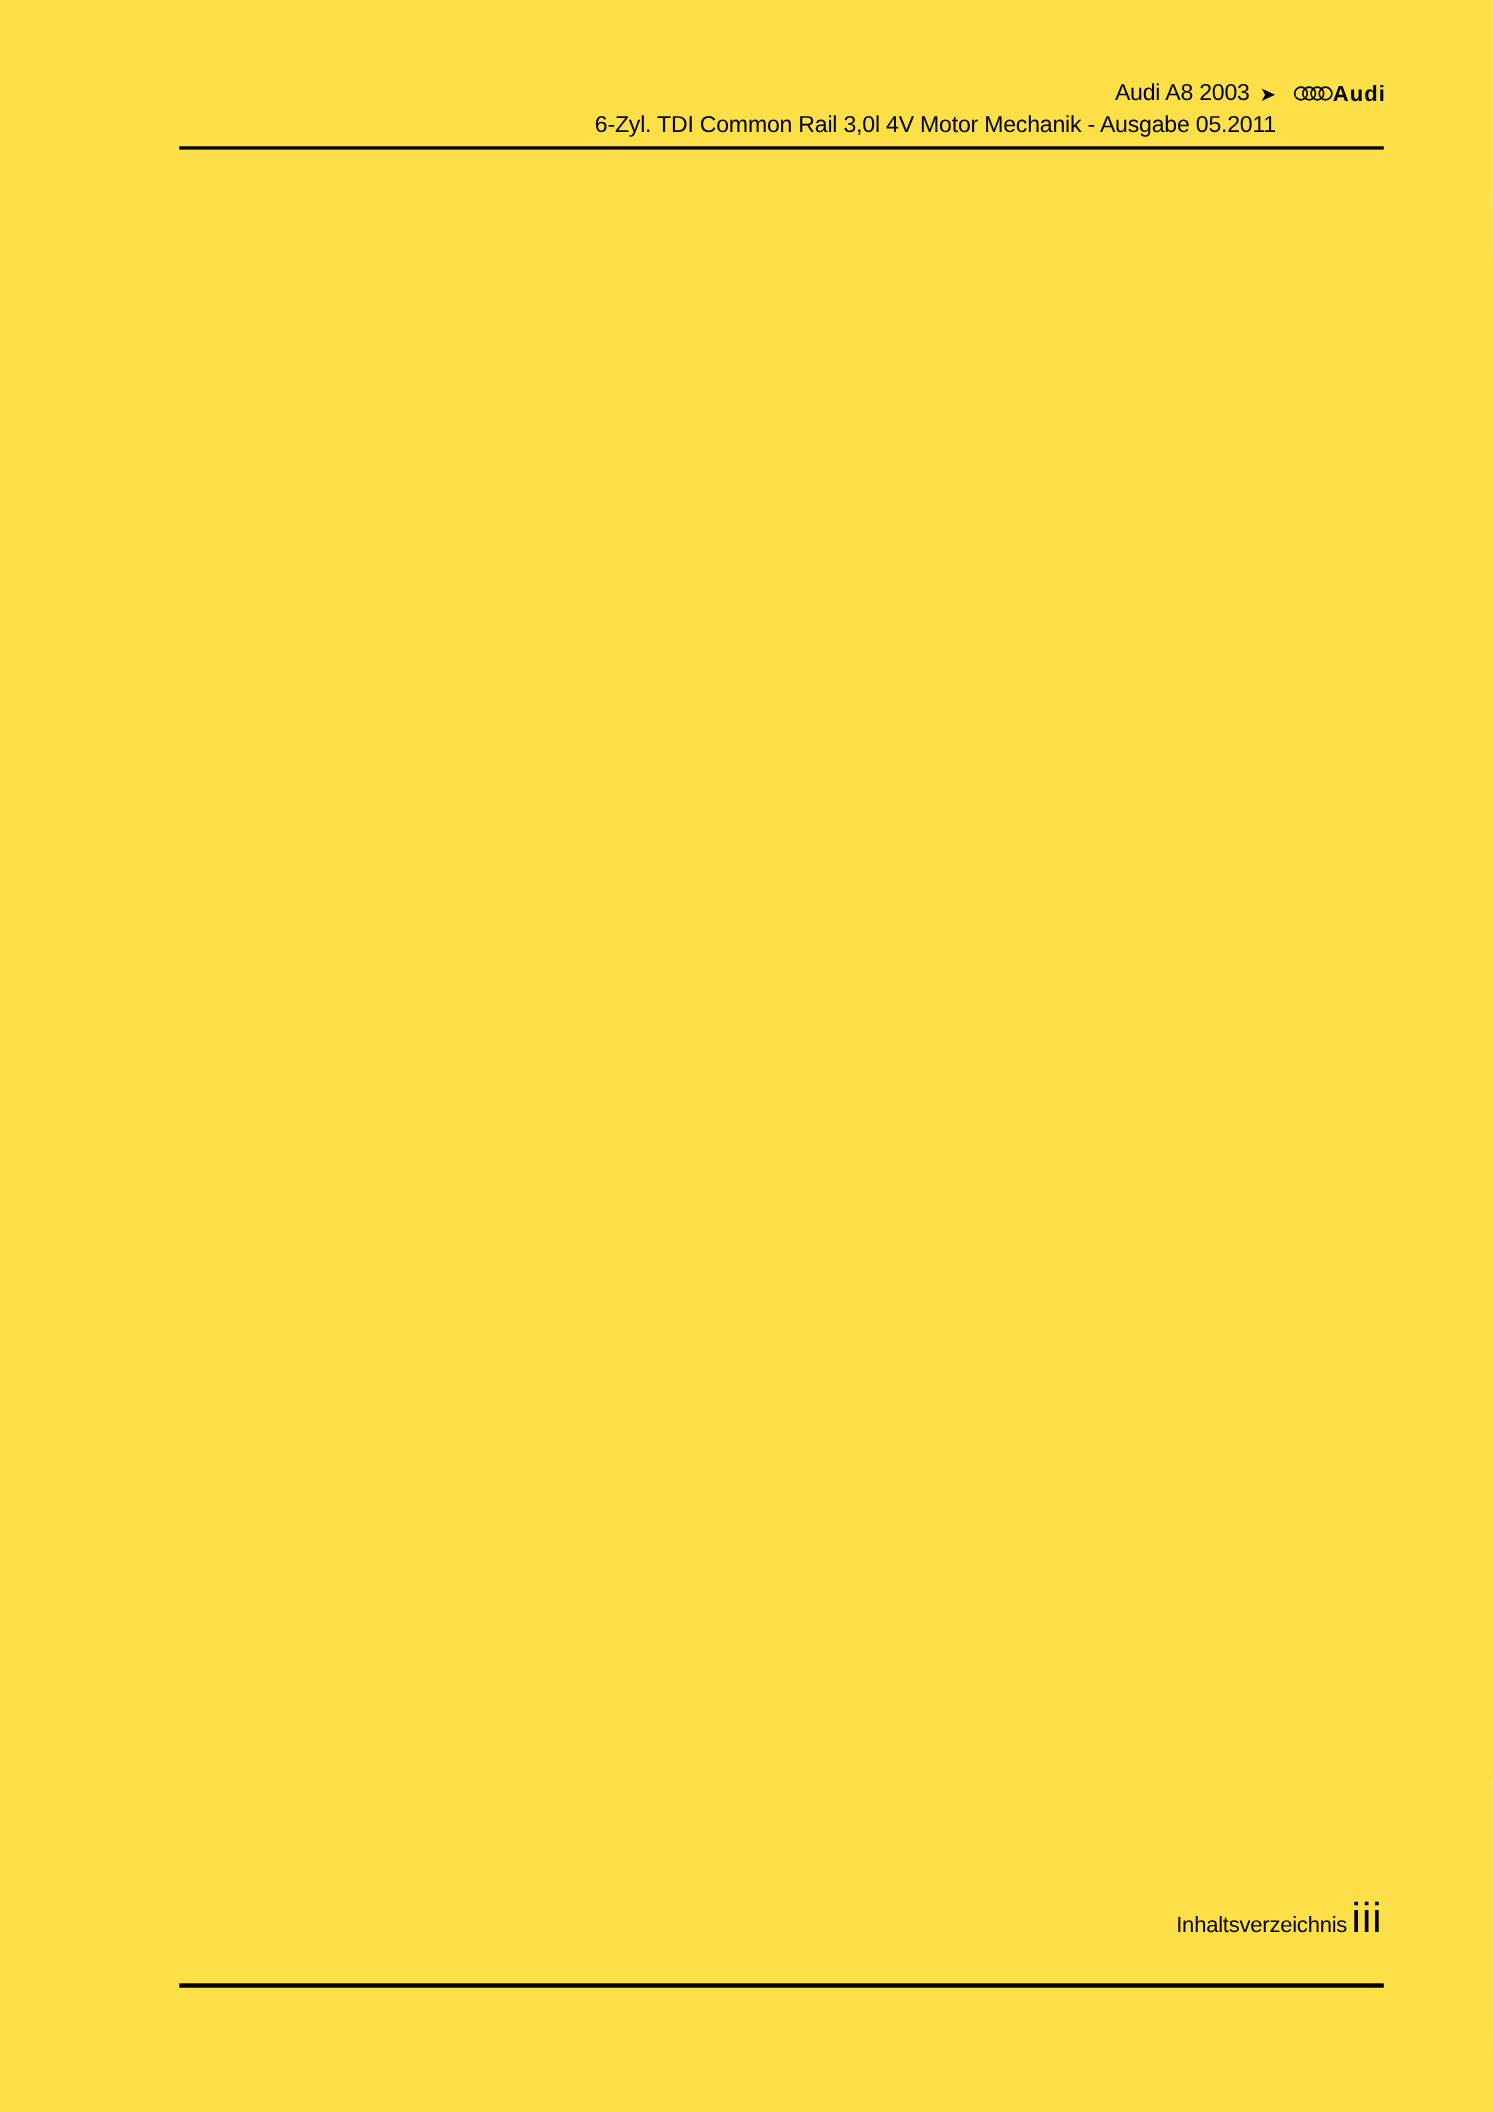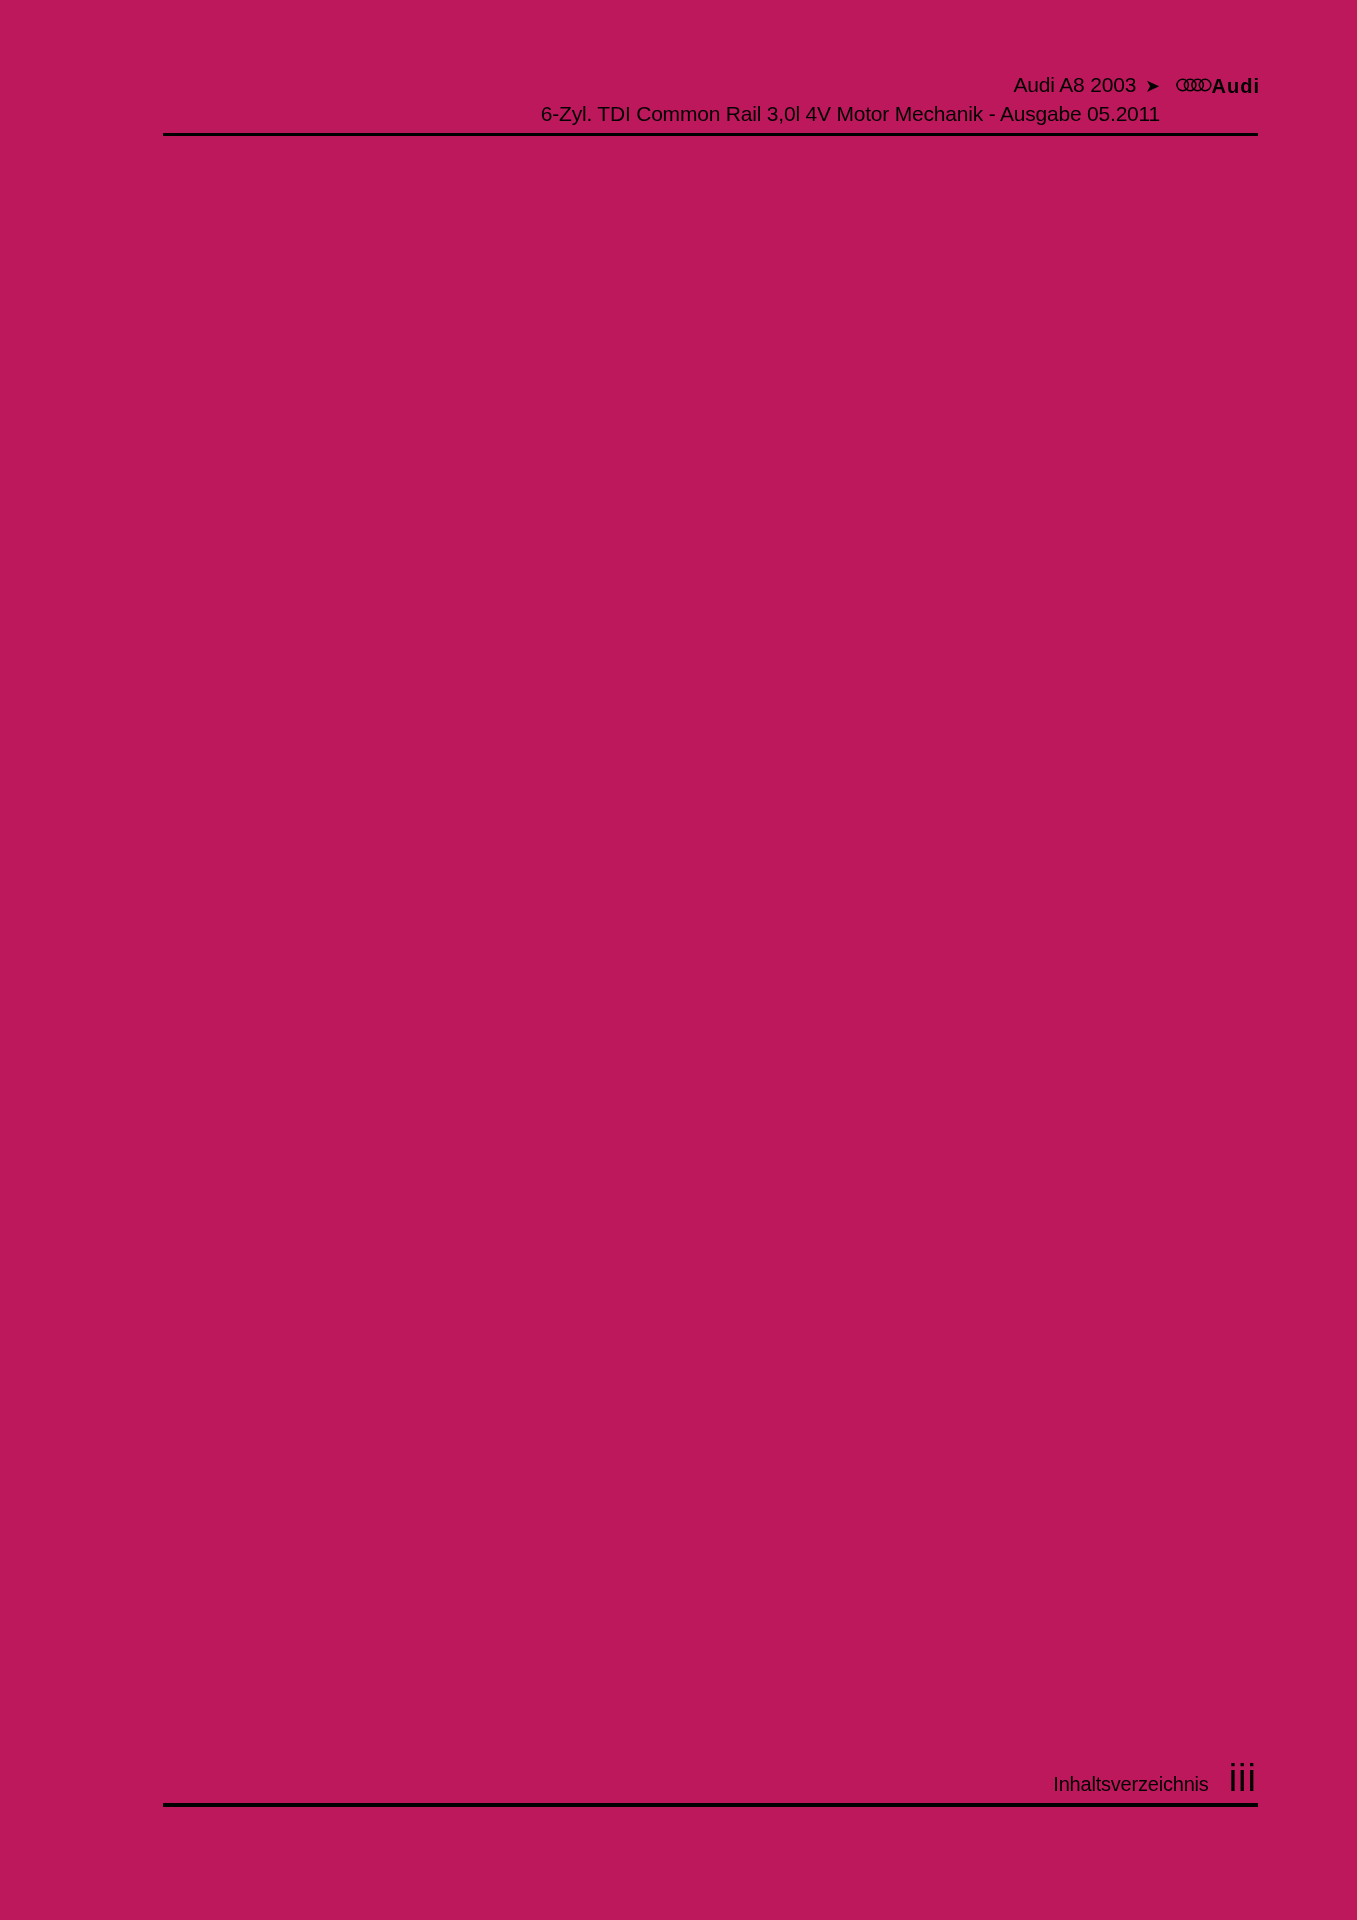--- a/index.html
+++ b/index.html
@@ -1,20 +1,20 @@
 <!DOCTYPE html>
 <html><head>
 <meta charset="utf-8">
 <style>
   html,body { margin:0; padding:0; background:#e8e8e8; }
   .page {
     position:relative;
     width:1357px; height:1920px;
     margin:0 auto;
-    background:#be185d;
+    background:#fde047;
     color:#000;
     font-family:"Liberation Sans","DejaVu Sans",sans-serif;
     overflow:hidden;
   }
 
   
   .header-right {
     position:absolute; top:70px; right:97px;
     display:flex; align-items:flex-start; gap:16px;
   }
@@ -50,21 +50,21 @@
   }
   .toc-row .page { flex:none; min-width:44px; text-align:right; }
 
   
   .rule-bottom {
     position:absolute; left:163px; right:99px; top:1803px;
     height:4px; background:#000;
   }
   .footer-right {
     position:absolute; right:100px; top:1723px;
-    display:flex; align-items:baseline; gap:20px;margin-top:34px;
+    display:flex; align-items:baseline; gap:4px;
   }
   .footer-label { font-size:20px; letter-spacing:-0.2px; }
   .footer-page { font-size:38px; font-weight:400; letter-spacing:1px; }
 </style>
 </head>
 <body>
 
 <div class="page">
 
   <div class="header-right">

